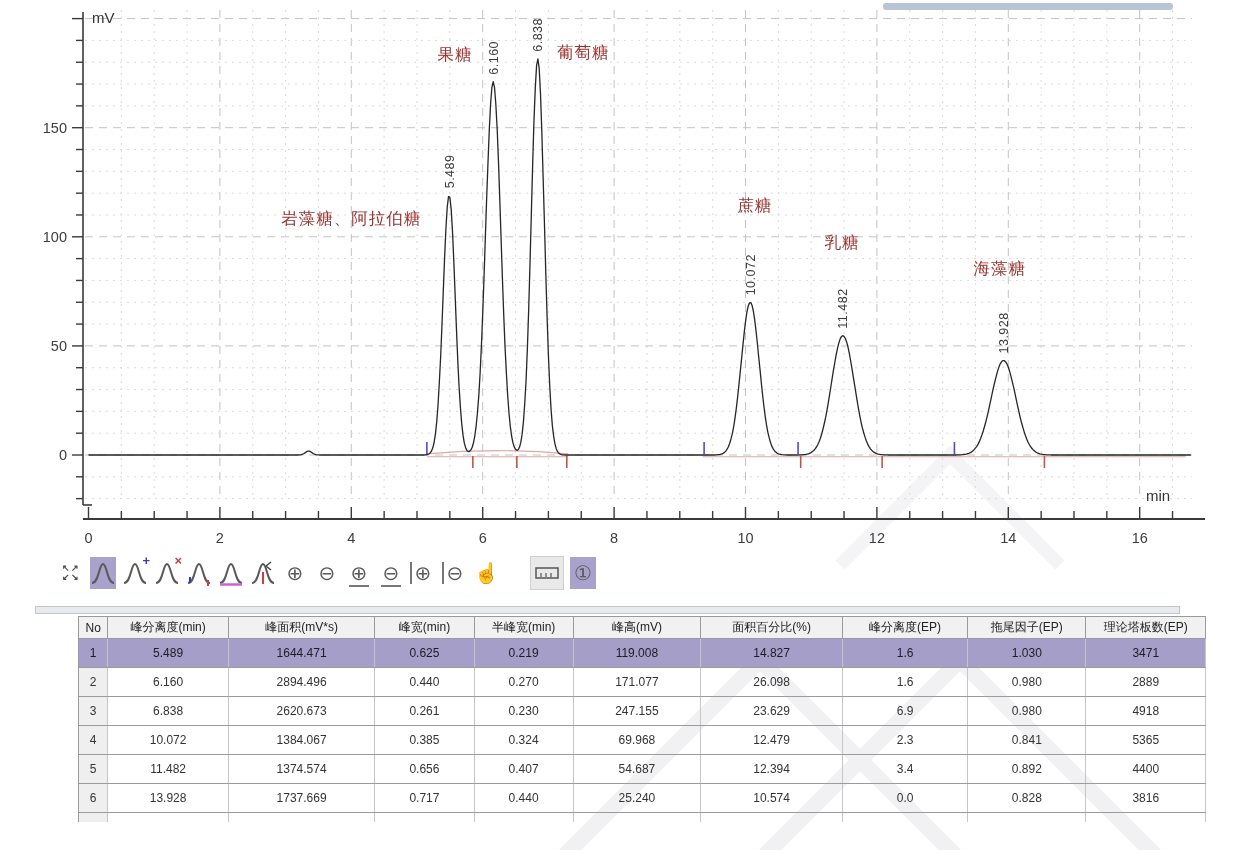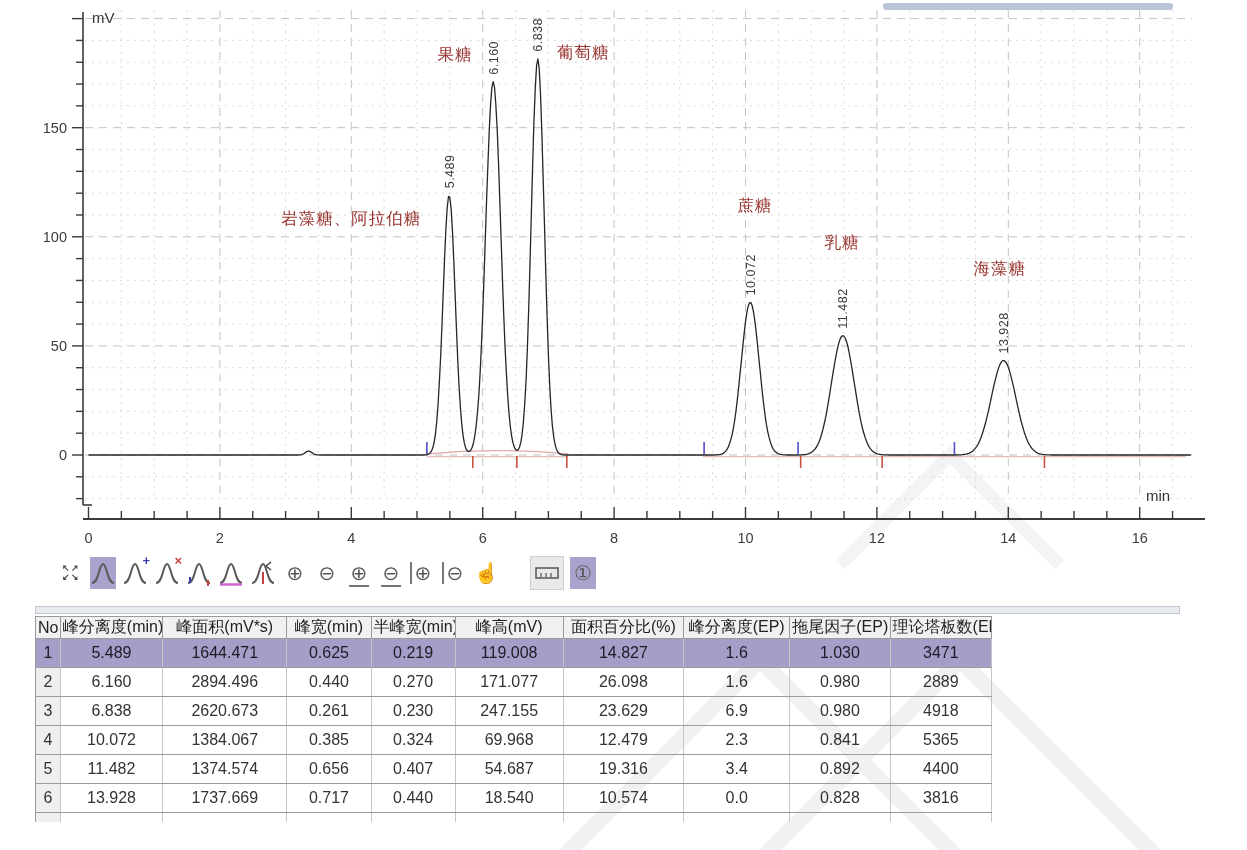--- a/index.html
+++ b/index.html
@@ -16,21 +16,21 @@
   .tool.boxed{background:#e9e9e9;border:1px solid #cfcfcf;width:32px;}
   .tool .badge{position:absolute;font-size:13px;font-weight:bold;top:-2px;right:-2px;line-height:12px;}
   .tool .underl{position:absolute;bottom:2px;left:3px;right:3px;border-bottom:2px solid #777;}
   .tool .vbar{position:absolute;top:5px;bottom:5px;left:0;border-left:2px solid #777;}
   .tool .expand-grid{display:grid;grid-template-columns:9px 9px;grid-template-rows:9px 9px;
         font-size:9px;line-height:9px;color:#4a4a4a;font-weight:bold;}
   .spacer{width:18px;}
   
   .tablewrap{position:absolute;left:35px;top:606px;width:1128px;}
   .hscroll{height:6px;background:#e7eaee;border:1px solid #c2c7cf;margin-bottom:2px;width:1143px;}
-  table.peaks{border-collapse:collapse;width:957px;font-size:16px;table-layout:fixed;}
+  table.peaks{border-collapse:collapse;width:1128px;font-size:12px;table-layout:fixed;margin-left:43px;}
   table.peaks th{background:#f1f1f1;border:1px solid #9a9a9a;height:21px;font-weight:normal;
         color:#222;padding:0 2px;white-space:nowrap;overflow:hidden;}
   table.peaks td{border-top:1px solid #9b9b9b;border-bottom:1px solid #9b9b9b;
         border-left:1px solid #c6c6c6;border-right:1px solid #c6c6c6;
         height:26px;text-align:center;color:#333;background:transparent;}
   table.peaks td:first-child{border-left:1px solid #9a9a9a;background:#efefef;}
   table.peaks tr.sel td{background:#a49ec8;color:#1c1c24;}
   table.peaks tr.stub td{height:7px;border-top:1px solid #9b9b9b;border-bottom:none;}
   .wm{position:absolute;left:0;top:0;pointer-events:none;}
 </style>
@@ -372,32 +372,32 @@
             <td>0.841</td>
             <td>5365</td>
           </tr>
           <tr>
             <td>5</td>
             <td>11.482</td>
             <td>1374.574</td>
             <td>0.656</td>
             <td>0.407</td>
             <td>54.687</td>
-            <td>19.316</td>
+            <td>12.394</td>
             <td>3.4</td>
             <td>0.892</td>
             <td>4400</td>
           </tr>
           <tr>
             <td>6</td>
             <td>13.928</td>
             <td>1737.669</td>
             <td>0.717</td>
             <td>0.440</td>
-            <td>18.540</td>
+            <td>25.240</td>
             <td>10.574</td>
             <td>0.0</td>
             <td>0.828</td>
             <td>3816</td>
           </tr>
           <tr class="stub">
             <td></td>
             <td></td>
             <td></td>
             <td></td>

